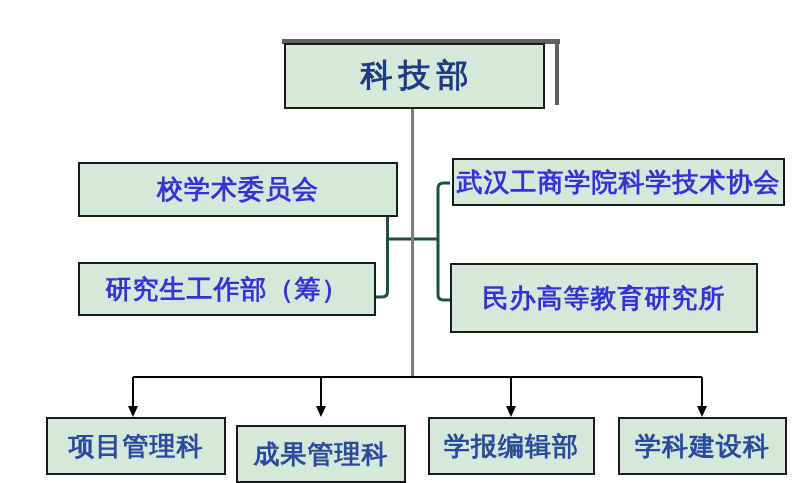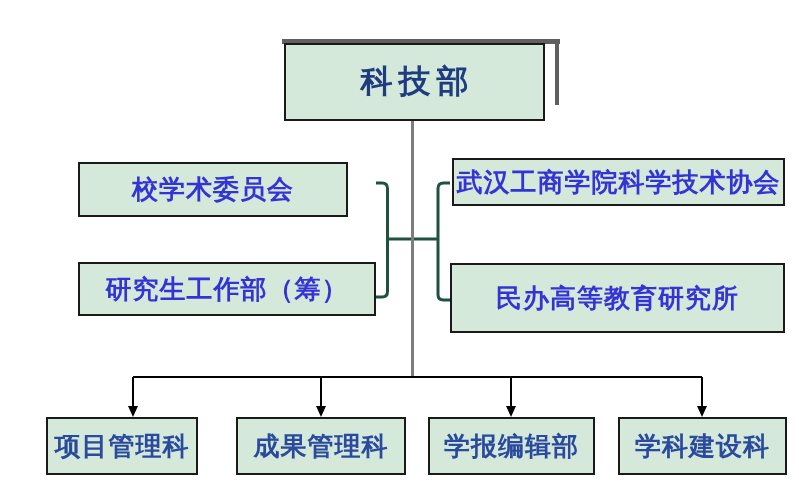--- a/index.html
+++ b/index.html
@@ -25,43 +25,43 @@
     box-sizing: border-box;
     background: #d5e9db;
     border: 2px solid #1a1a1a;
     display: flex;
     align-items: center;
     justify-content: center;
     font-weight: bold;
     white-space: nowrap;
   }
   .node-root {
-    left: 284px; top: 43px; width: 261px; height: 78px;
+    left: 284px; top: 43px; width: 261px; height: 66px;
     font-size: 32px;
     letter-spacing: 6px;
     color: #1e3c7f;
     padding-left: 6px; 
   }
   .node-mid {
     font-size: 26px;
     letter-spacing: 1px;
     color: #3434d6;
   }
-  .node-left-a { left: 78px;  top: 162px; width: 270px; height: 55px; }
+  .node-left-a { left: 78px;  top: 162px; width: 320px; height: 55px; }
   .node-left-b { left: 78px;  top: 262px; width: 298px; height: 54px; }
   .node-right-a { left: 452px; top: 158px; width: 333px; height: 48px; }
-  .node-right-b { left: 450px; top: 263px; width: 335px; height: 70px; }
+  .node-right-b { left: 450px; top: 263px; width: 308px; height: 70px; }
   .node-bottom {
     top: 417px; height: 58px;
     font-size: 26px;
     letter-spacing: 1px;
     color: #2a4a9d;
   }
-  .node-b1 { left: 46px;  width: 152px; text-align: center; }
-  .node-b2 { left: 236px; width: 170px; }
+  .node-b1 { left: 46px;  width: 180px; text-align: center; }
+  .node-b2 { left: 236px; width: 170px; margin-top: 8px; }
   .node-b3 { left: 428px; width: 167px; }
   .node-b4 { left: 618px; width: 169px; justify-content: center; }
 </style>
 </head>
 <body>
 
 <div class="canvas">
 
   <svg class="layer" width="799" height="483" viewBox="0 0 799 483">
 

